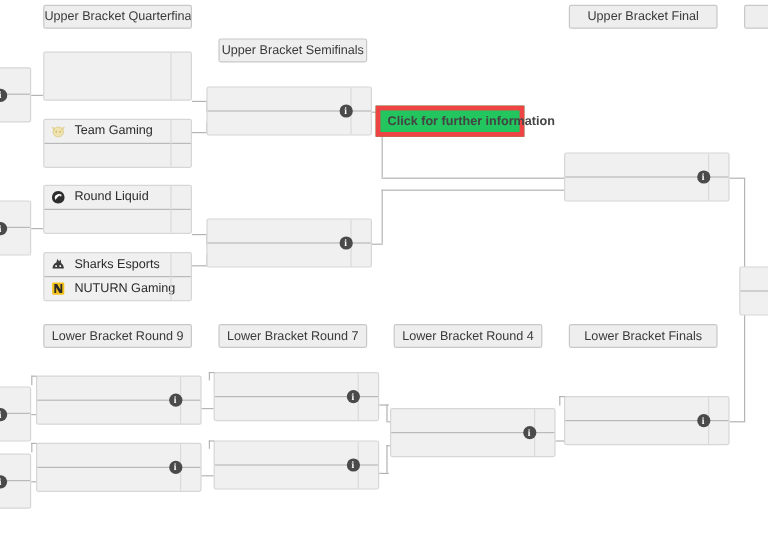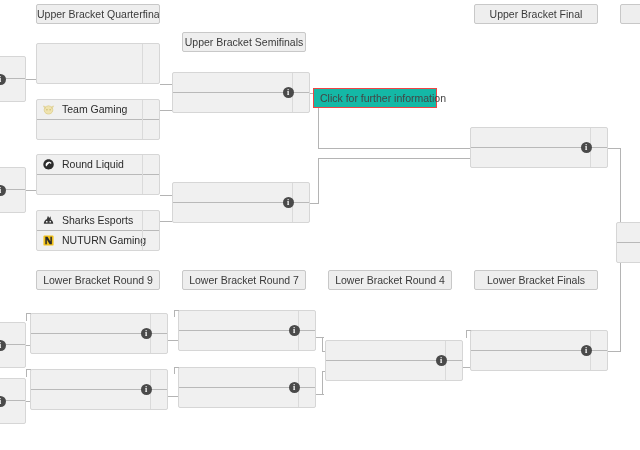--- a/index.html
+++ b/index.html
@@ -56,23 +56,23 @@
   
   .info{
     position:absolute;width:11px;height:11px;border-radius:50%;
     background:#4a4a4a;color:#ffffff;font-size:8px;line-height:11px;
     text-align:center;font-weight:bold;font-family:"Liberation Serif",serif;
     z-index:6;cursor:pointer;
   }
 
   
   .tooltip{
-    position:absolute;background:#14b8a6;border:1px solid #ef4444;
+    position:absolute;background:#22c55e;border:4px solid #ef4444;
     font-size:10.5px;color:#444444;padding:3px 6px;white-space:nowrap;
-    z-index:20;box-sizing:border-box;
+    z-index:20;box-sizing:border-box;font-weight:bold;
   }
 </style>
 </head>
 <body>
 
 <div id="bracket">
 
   <div class="ln h" style="left:26px;top:79px;width:10px;"></div>
   <div class="ln h" style="left:26px;top:190px;width:10px;"></div>
 

